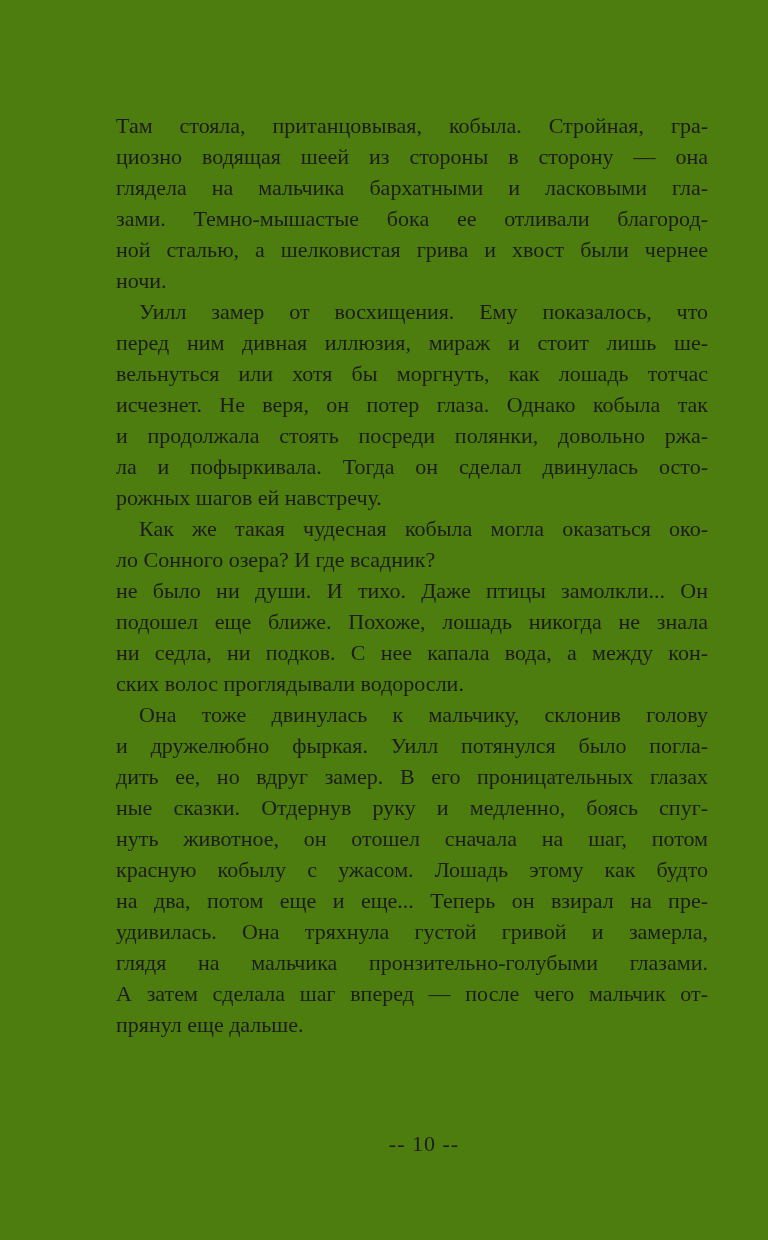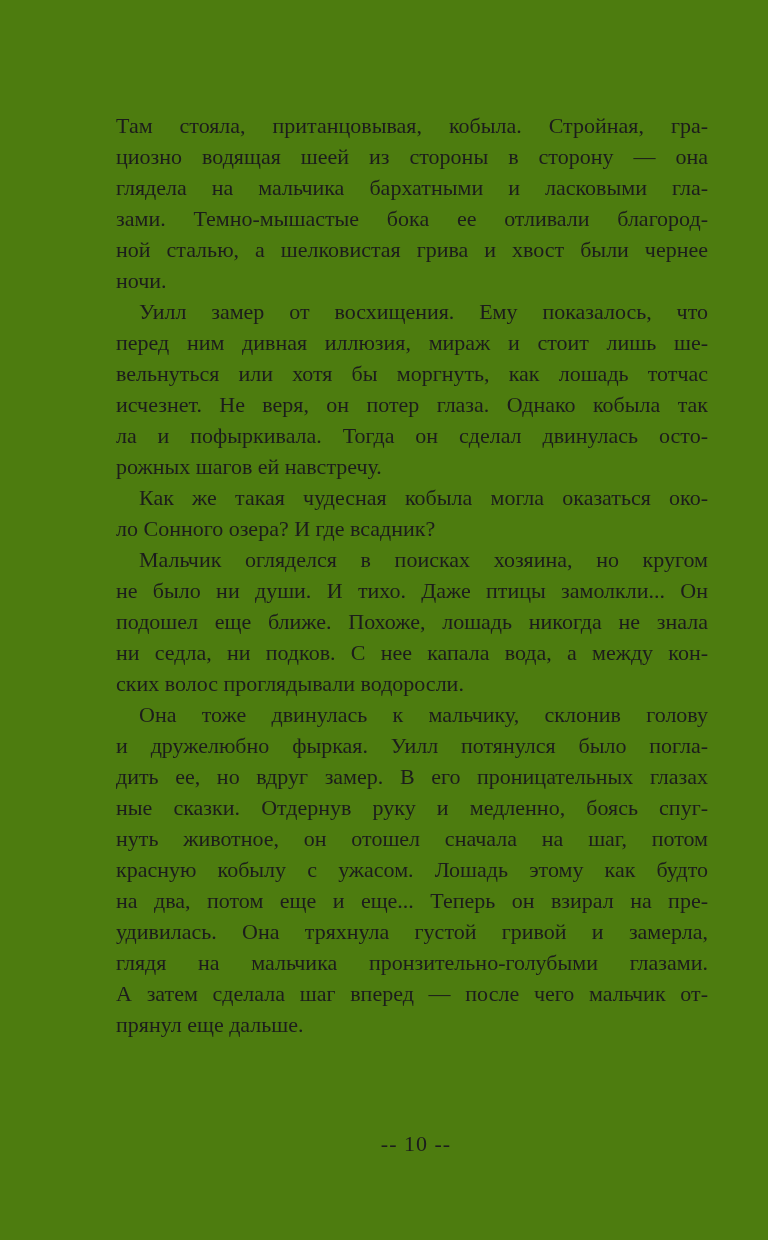--- a/index.html
+++ b/index.html
@@ -36,21 +36,21 @@
     overflow: hidden;
   }
   .line.last {
     text-align-last: left;
   }
   .paragraph.indented .line.first {
     text-indent: 23px;
   }
   .footer {
     position: absolute;
-    left: 120px;
+    left: 128px;
     top: 1128px;
     width: 592px;
     text-align: center;
   }
   .page-number {
     font-size: 22px;
     line-height: 31px;
     letter-spacing: 1px;
     color: #1c1c1c;
   }
@@ -66,29 +66,29 @@
         <div class="line">глядела на мальчика бархатными и ласковыми гла-</div>
         <div class="line">зами. Темно-мышастые бока ее отливали благород-</div>
         <div class="line">ной сталью, а шелковистая грива и хвост были чернее</div>
         <div class="line last">ночи.</div>
       </div>
       <div class="paragraph indented">
         <div class="line first">Уилл замер от восхищения. Ему показалось, что</div>
         <div class="line">перед ним дивная иллюзия, мираж и стоит лишь ше-</div>
         <div class="line">вельнуться или хотя бы моргнуть, как лошадь тотчас</div>
         <div class="line">исчезнет. Не веря, он потер глаза. Однако кобыла так</div>
+        <div class="line">и продолжала стоять посреди полянки, довольно ржа-</div>
         <div class="line">ла и пофыркивала. Тогда он сделал двинулась осто-</div>
         <div class="line last">рожных шагов ей навстречу.</div>
       </div>
       <div class="paragraph indented">
         <div class="line first">Как же такая чудесная кобыла могла оказаться око-</div>
         <div class="line last">ло Сонного озера? И где всадник?</div>
       </div>
       <div class="paragraph indented">
-        <div class="line first">Мальчик огляделся в поисках хозяина, но кругом</div>
         <div class="line">не было ни души. И тихо. Даже птицы замолкли... Он</div>
         <div class="line">подошел еще ближе. Похоже, лошадь никогда не знала</div>
         <div class="line">ни седла, ни подков. С нее капала вода, а между кон-</div>
         <div class="line last">ских волос проглядывали водоросли.</div>
       </div>
       <div class="paragraph indented">
         <div class="line first">Она тоже двинулась к мальчику, склонив голову</div>
         <div class="line">и дружелюбно фыркая. Уилл потянулся было погла-</div>
         <div class="line">дить ее, но вдруг замер. В его проницательных глазах</div>
         <div class="line">ные сказки. Отдернув руку и медленно, боясь спуг-</div>

